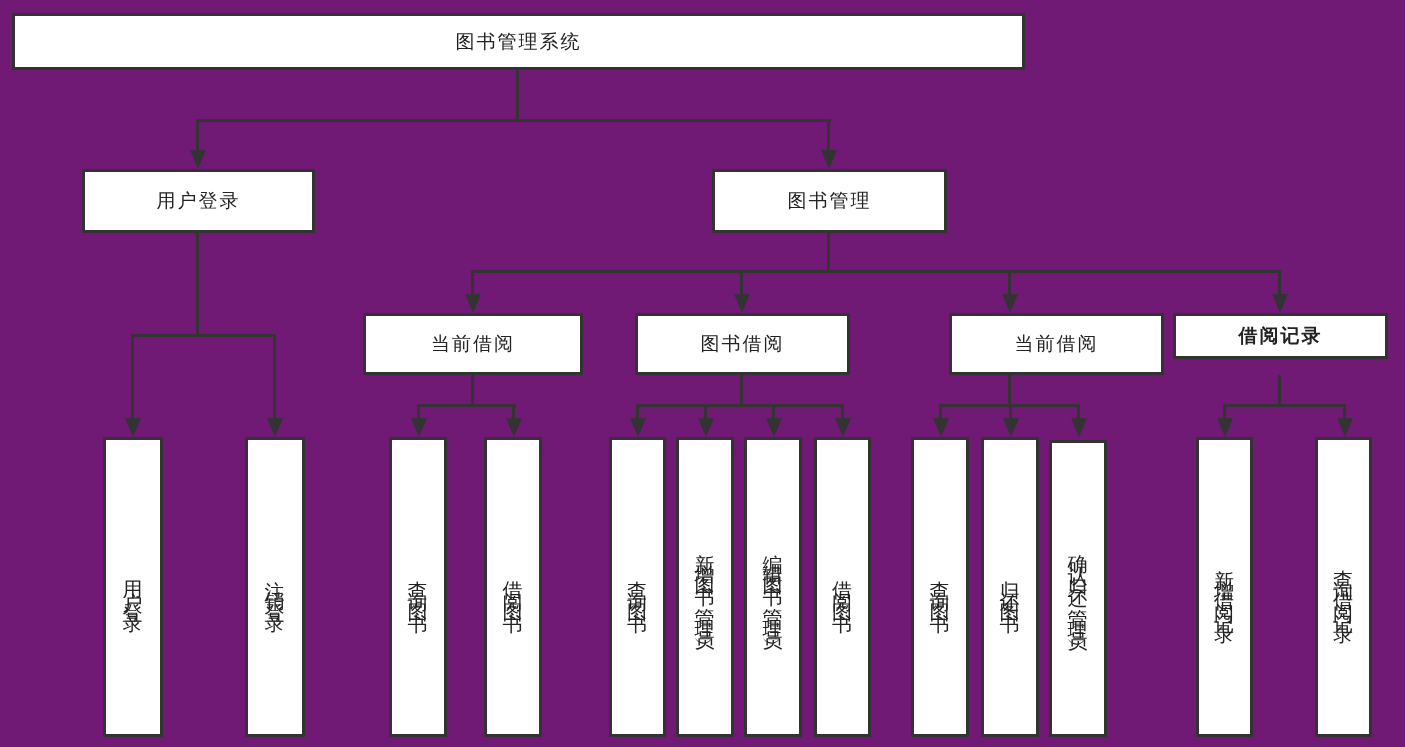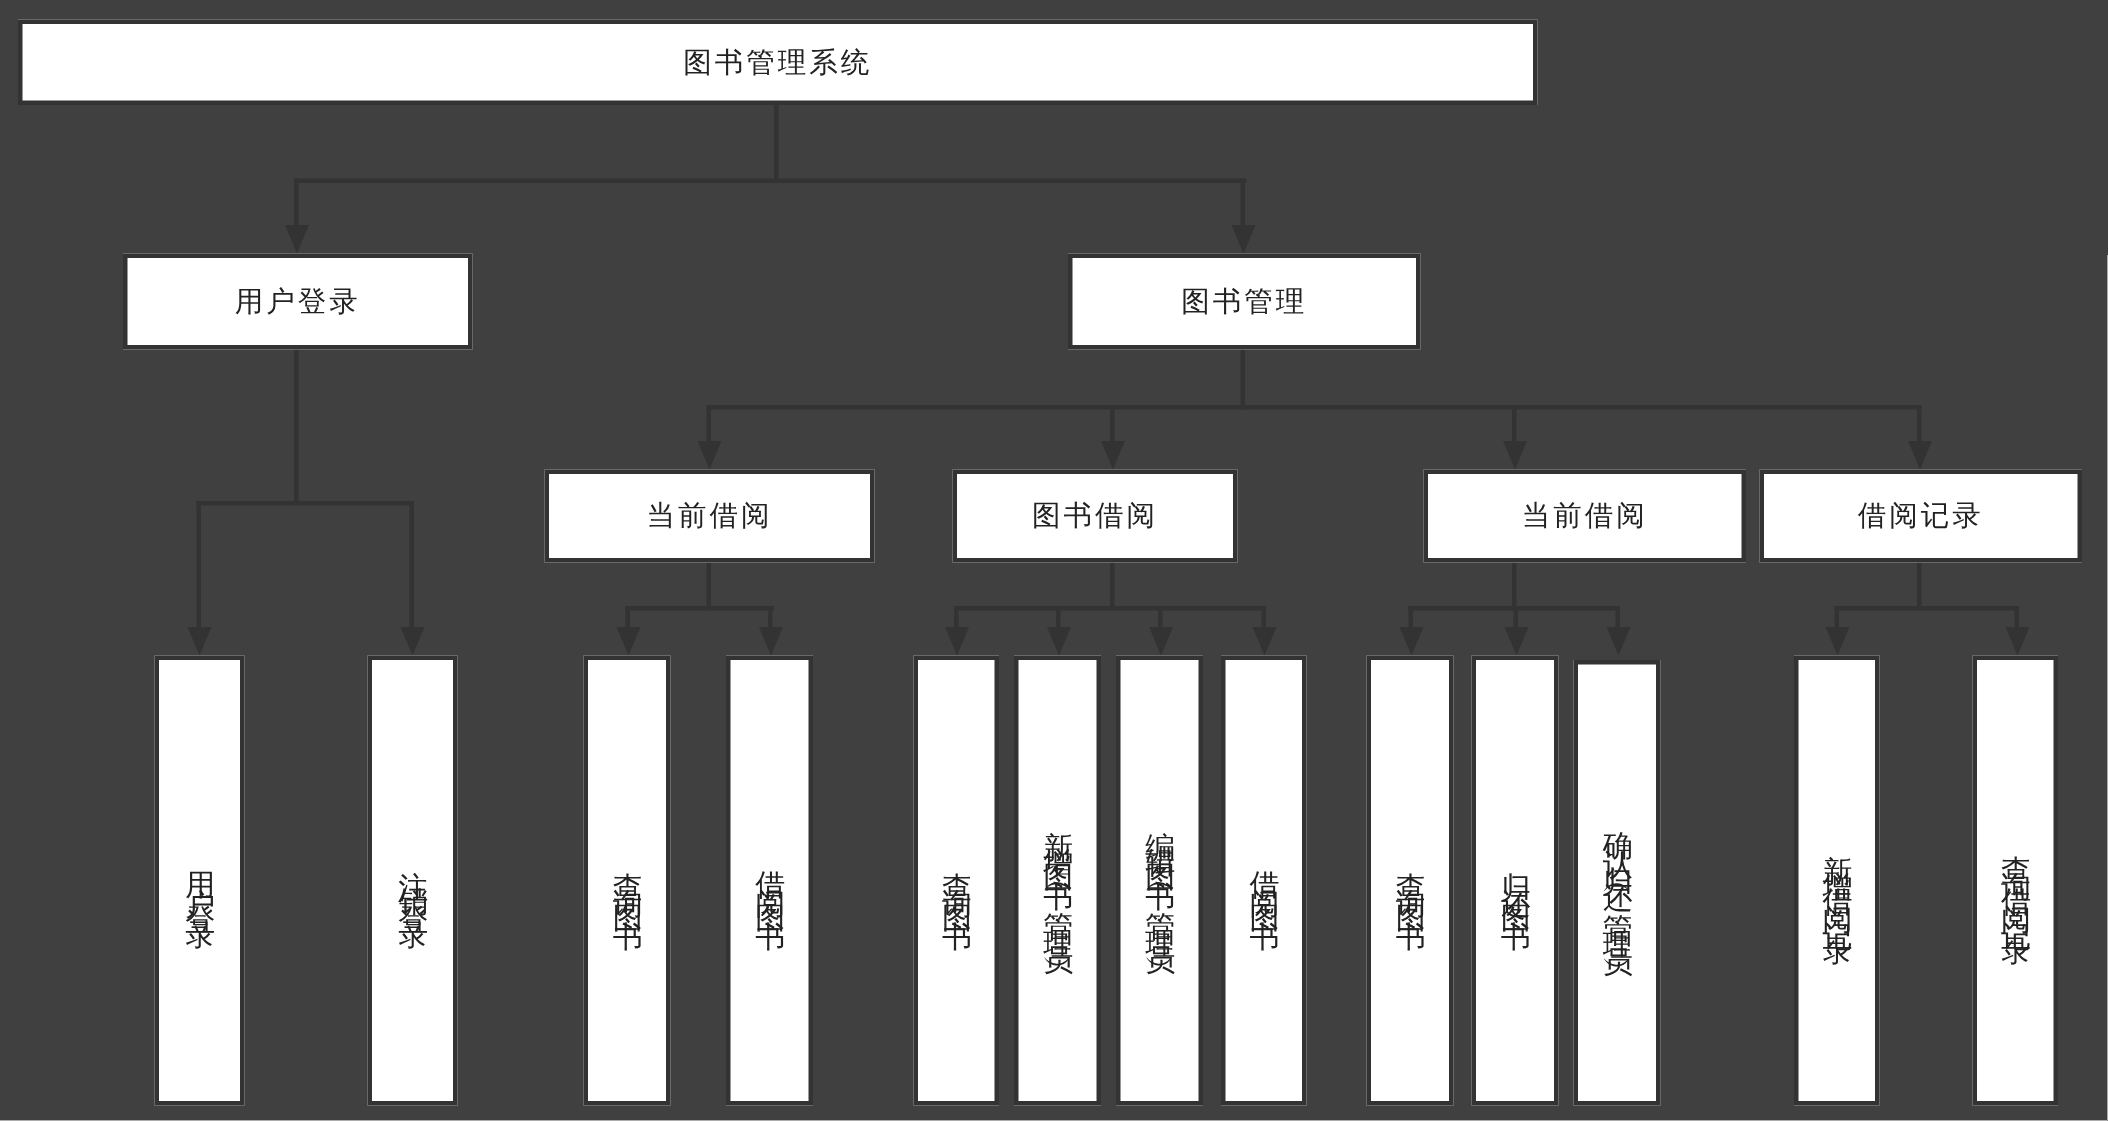--- a/index.html
+++ b/index.html
@@ -1,21 +1,21 @@
 <!DOCTYPE html>
 <html><head>
 <meta charset="utf-8">
 <style>
   * { margin: 0; padding: 0; box-sizing: border-box; }
   html, body { background: #ffffff; }
   .canvas {
     position: relative;
     width: 1405px;
     height: 747px;
-    background: #404040;
+    background: #701a75;
     font-family: "Liberation Sans", "DejaVu Sans", sans-serif;
     overflow: hidden;
   }
   .box {
     position: absolute;
     border: 3px solid #333333;
     background: #ffffff;
     display: flex;
     align-items: center;
     justify-content: center;
@@ -105,27 +105,27 @@
   <div class="vline" style="left:740px; top:270px; height:27px;"></div>
   <div class="arrow" style="left:734px; top:294px;"></div>
   <div class="vline" style="left:1008px; top:270px; height:27px;"></div>
   <div class="arrow" style="left:1002px; top:294px;"></div>
   <div class="vline" style="left:1278px; top:270px; height:27px;"></div>
   <div class="arrow" style="left:1272px; top:294px;"></div>
 
   <div class="box" style="left:363px; top:313px; width:220px; height:62px;">
     <span>当前借阅</span>
   </div>
-  <div class="box" style="left:635px; top:313px; width:190px; height:62px;">
+  <div class="box" style="left:635px; top:313px; width:215px; height:62px;">
     <span>图书借阅</span>
   </div>
   <div class="box" style="left:903px; top:313px; width:215px; height:62px;margin-left:46px;">
     <span>当前借阅</span>
   </div>
-  <div class="box" style="left:1173px; top:313px; width:215px; height:62px;">
+  <div class="box" style="left:1173px; top:313px; width:215px; height:46px;font-weight:bold;">
     <span>借阅记录</span>
   </div>
 
   <div class="vline" style="left:471px; top:375px; height:32px;"></div>
   <div class="hline" style="left:417px; top:404px; width:99px;"></div>
   <div class="vline" style="left:417px; top:404px; height:16px;"></div>
   <div class="arrow" style="left:411px; top:418px;"></div>
   <div class="vline" style="left:512px; top:404px; height:16px;"></div>
   <div class="arrow" style="left:506px; top:418px;"></div>
 

